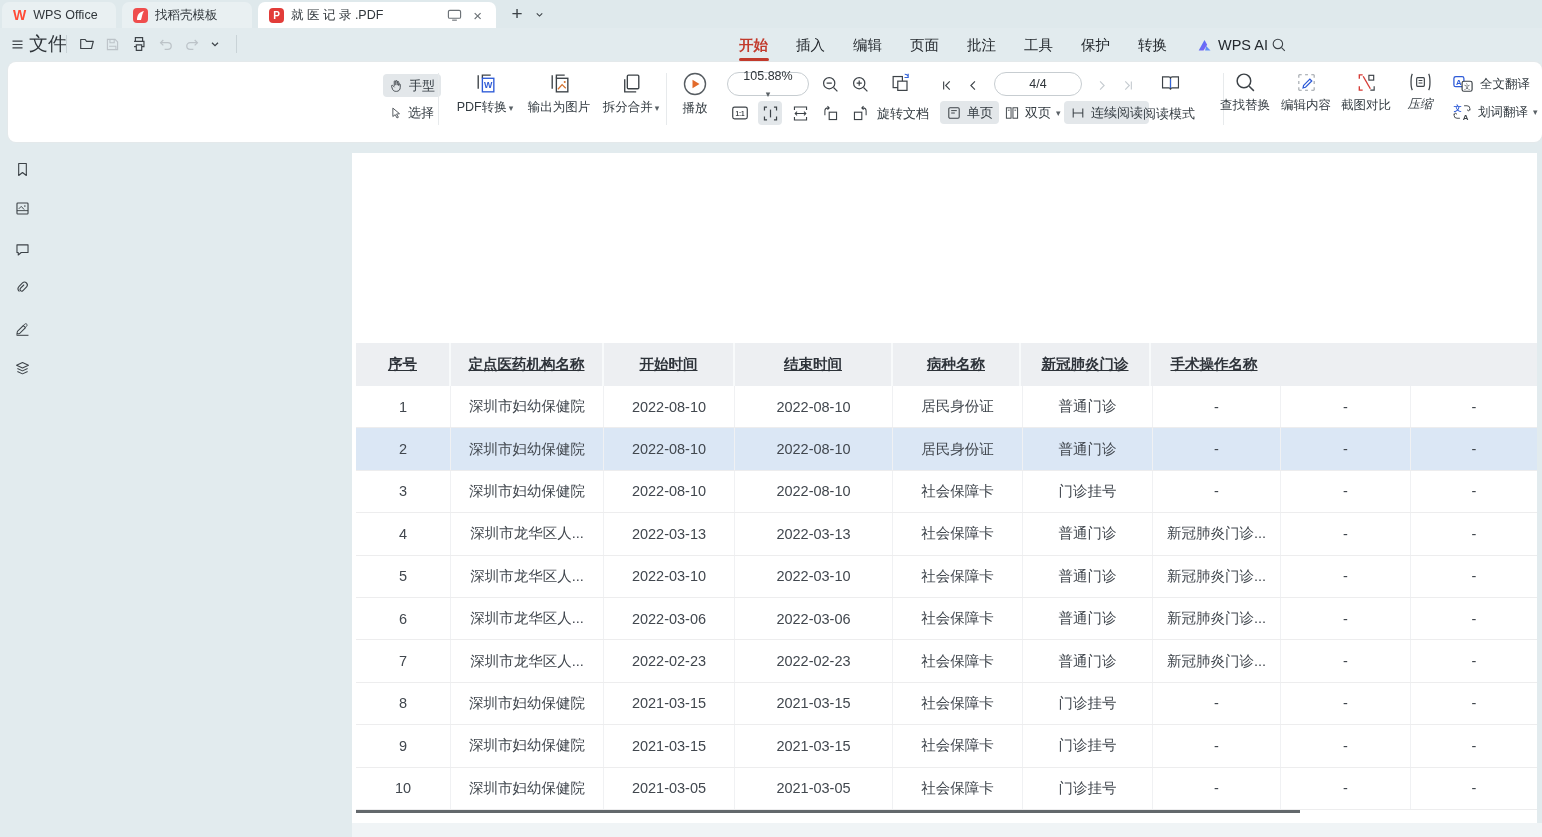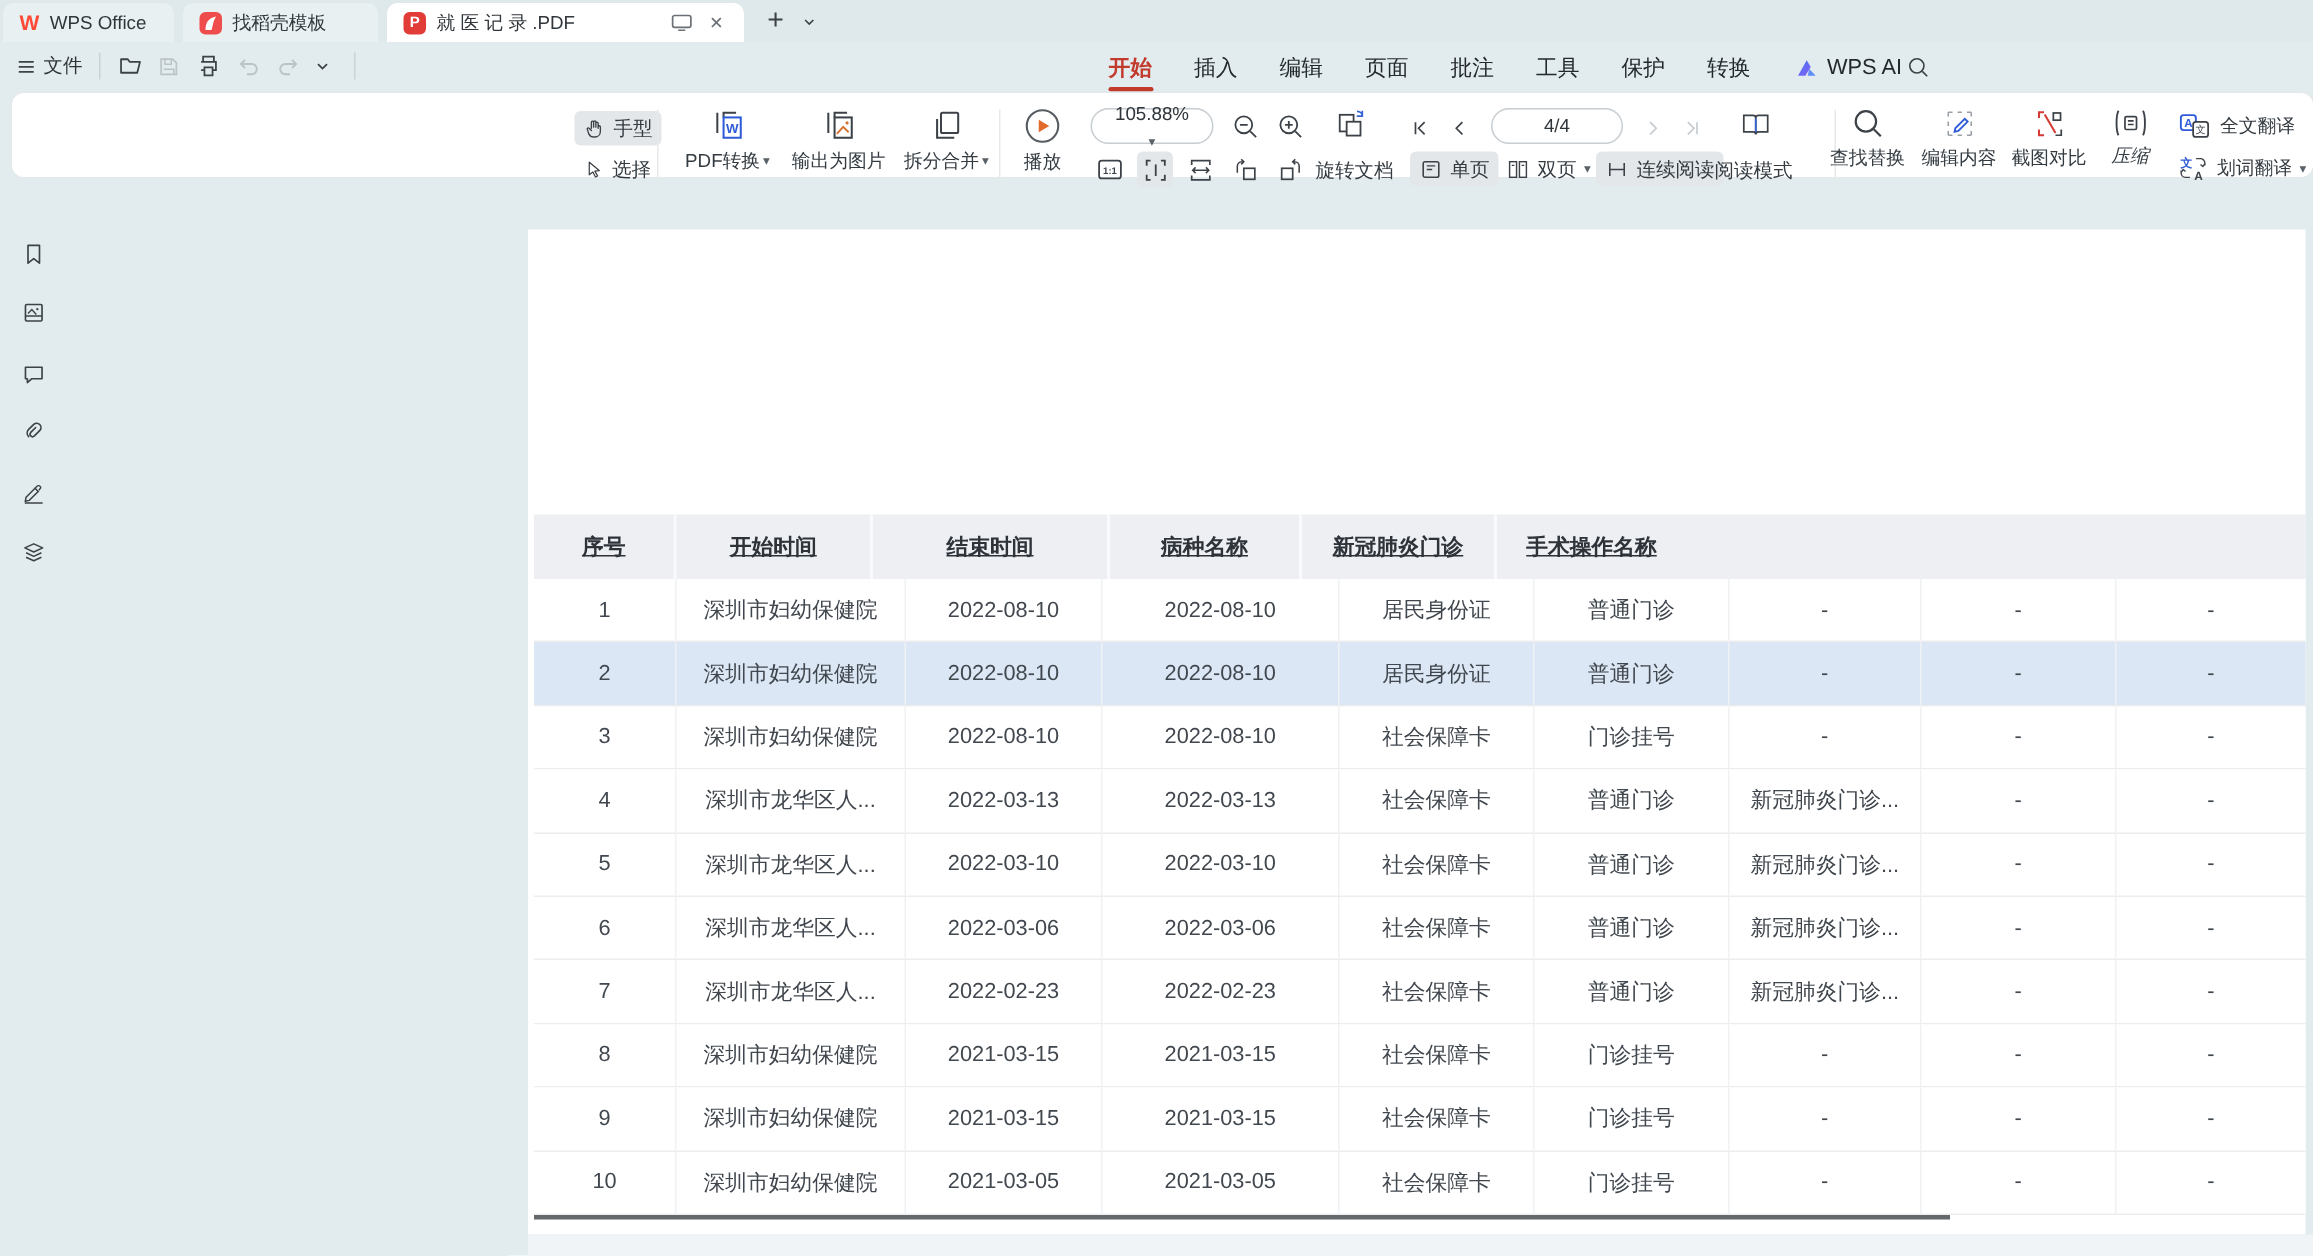--- a/index.html
+++ b/index.html
@@ -26,32 +26,32 @@
     width:15px; height:15px; border-radius:4px; color:#fff; font-size:10px; font-weight:bold;
     display:flex; align-items:center; justify-content:center;
   }
   .docer-bg { background:#ef4d4d; }
   .pdf-bg { background:#e23c39; }
   .tab-close { font-size:15px; color:#6a7075; margin-left:2px; padding:0 3px; }
   .bar-btn { position:absolute; top:0; height:28px; display:flex; align-items:center; justify-content:center; color:#3c4247; }
 
   
   .menurow { position:absolute; left:0; top:28px; width:100%; height:32px; }
-  .qitem { position:absolute; top:5px; height:22px; display:flex; align-items:center; gap:4px; font-size:13px; color:#2f353a; }
+  .qitem { position:absolute; top:5px; height:22px; display:flex; align-items:center; gap:4px; font-size:19px; color:#2f353a; }
   .vsep-s { position:absolute; top:7px; width:1px; height:18px; background:#c9d3d7; }
   .menu-item { position:absolute; top:5px; height:24px; display:flex; align-items:center; font-size:14.5px; color:#23282d; }
   .menu-item.active { color:#c23a2c; font-weight:bold; }
   .menu-item.active::after {
     content:""; position:absolute; left:50%; transform:translateX(-50%);
     bottom:-4px; width:30px; height:3px; border-radius:2px; background:#c23a2c;
   }
 
   
   .ribbon {
-    position:absolute; left:8px; top:62px; width:1534px; height:56px;
+    position:absolute; left:8px; top:62px; width:1534px; height:80px;
     background:#ffffff; border-radius:8px; box-shadow:0 0 0 1px #e4e9eb;
   }
   .vsep { position:absolute; top:11px; width:1px; height:52px; background:#e7eaec; }
   .rbtn {
     position:absolute; height:23px; display:flex; align-items:center; gap:5px;
     padding:0 6px; border-radius:4px; font-size:13px; color:#333b41; white-space:nowrap;
   }
   .rbtn.on { background:#e3e7ea; }
   .rcol { position:absolute; top:9px; display:flex; flex-direction:column; align-items:center; gap:3px; width:74px; }
   .rcol .rlabel { font-size:12.5px; color:#333b41; display:flex; align-items:center; gap:2px; white-space:nowrap; }
@@ -490,20 +490,21 @@
 <div class="side-ic" style="top:359px;">
   <svg width="17" height="17" viewBox="0 0 20 20">
       <path d="M10 3l7 3.2-7 3.2L3 6.2zM4 10l6 2.8 6-2.8M4 13.5l6 2.8 6-2.8" fill="none" stroke="#3c4247" stroke-width="1.2" stroke-linejoin="round"></path>
     </svg>
 </div>
 
 <div class="page">
   <div class="tablewrap">
     <div class="thead">
         <div class="hcell c0">序号</div>
+        <div class="hcell c1">定点医药机构名称</div>
         <div class="hcell c2">开始时间</div>
         <div class="hcell c3">结束时间</div>
         <div class="hcell c6">病种名称</div>
         <div class="hcell c7">新冠肺炎门诊</div>
         <div class="hcell c8">手术操作名称</div>
       </div>
     <div>
         <div class="trow">
           <div class="tcell c0">1</div>
           <div class="tcell c1">深圳市妇幼保健院</div>

